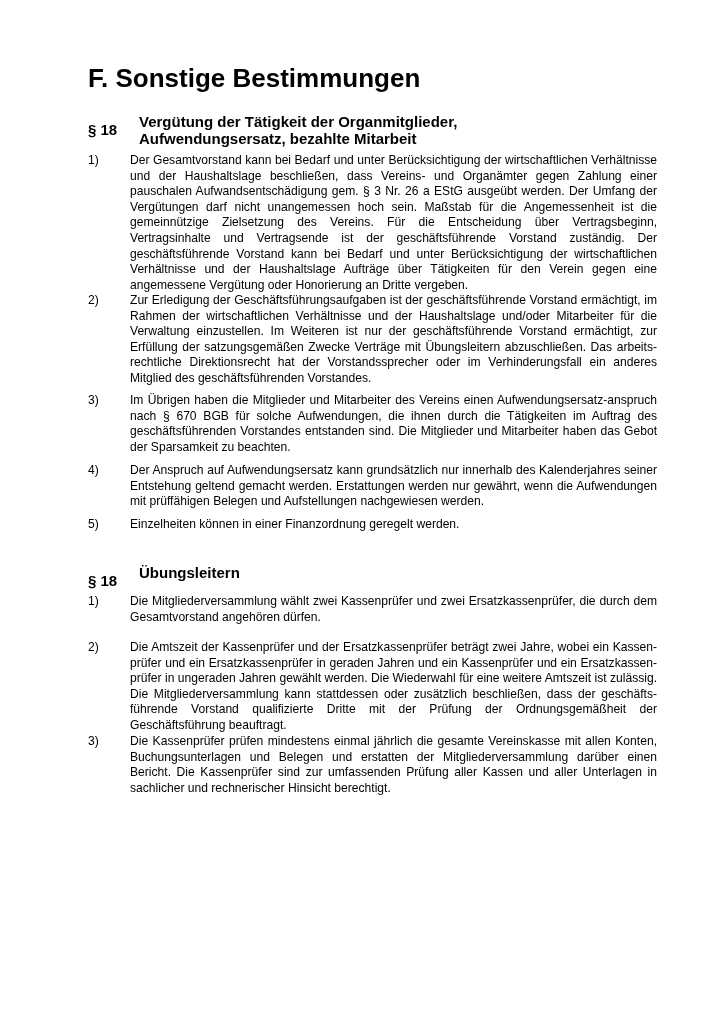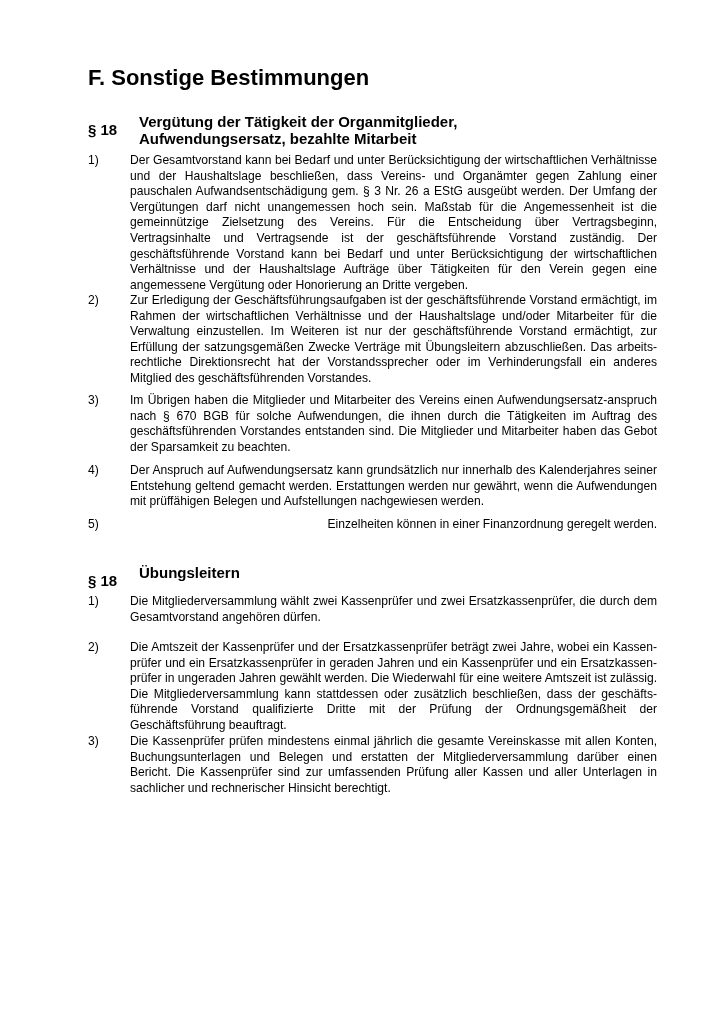--- a/index.html
+++ b/index.html
@@ -1,26 +1,26 @@
 <!DOCTYPE html>
 <html><head>
 <meta charset="utf-8">
 <style>
   html, body { margin: 0; padding: 0; background: #ffffff; }
   body { width: 724px; height: 1023px; position: relative; overflow: hidden;
          font-family: "Liberation Sans", sans-serif; color: #000; }
   .page { position: absolute; left: 88px; top: 0; width: 569px; }
-  .title { position: absolute; top: 64px; left: 0; font-size: 22px; font-weight: bold; line-height: 28px; white-space: nowrap; }
+  .title { position: absolute; top: 64px; left: 0; font-size: 26px; font-weight: bold; line-height: 28px; white-space: nowrap; }
   .sec-head { position: absolute; left: 0; width: 569px; font-size: 15px; font-weight: bold; line-height: 17px; }
   .sec-head .num { position: absolute; left: 0; top: 8px; white-space: nowrap; }
   .sec-head .txt { margin-left: 51px; display: block; }
   .para { position: absolute; left: 0; width: 569px; font-size: 12.1px; line-height: 15.6px; }
   .para .pnum { position: absolute; left: 0; top: 0; }
   .para .ptxt { margin-left: 42px; display: block; text-align: justify; }
-  .para .ptxt.nojust { text-align: right; }
+  .para .ptxt.nojust { text-align: left; }
 </style>
 </head>
 <body>
 
 <div class="page">
   <div class="title">F. Sonstige Bestimmungen</div>
 
   <div class="sec-head" style="top:113px;">
     <span class="num">§ 18</span>
     <span class="txt" style="width:460px;">Vergütung der Tätigkeit der Organmitglieder, Aufwendungsersatz, bezahlte Mitarbeit</span>

